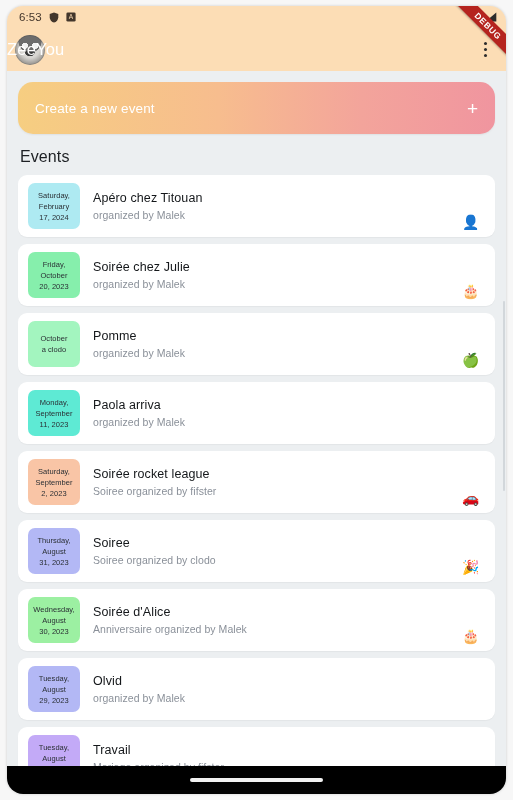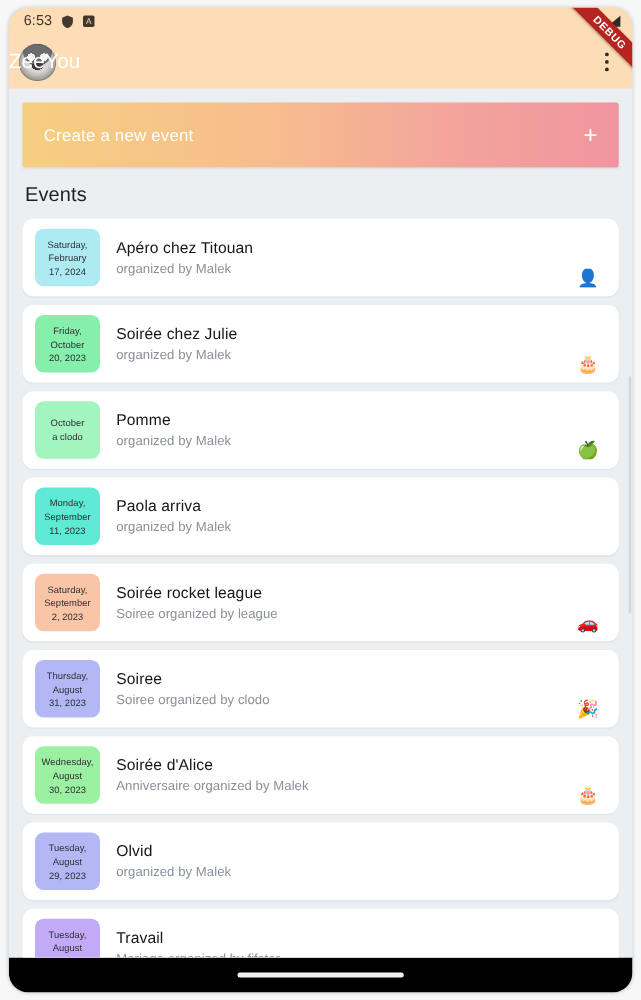--- a/index.html
+++ b/index.html
@@ -132,21 +132,21 @@
     position: relative;
     height: calc(788px - 22px - 43px - 28px);
     background: #eceff1;
     overflow: hidden;
     padding: 0 11px;
   }
 
   .create-btn {
     margin: 11px 0 0 0;
     height: 52px;
-    border-radius: 2px;
+    border-radius: 15px;
     background: linear-gradient(90deg, #f6ce81 0%, #f7bd8e 42%, #f3a49b 72%, #f0959f 100%);
     display: flex;
     align-items: center;
     padding: 0 17px;
     box-shadow: 0 1px 2px rgba(0,0,0,0.06);
   }
   .create-btn-label {
     font-size: 13.5px;
     color: #ffffff;
     letter-spacing: 0.15px;
@@ -344,21 +344,21 @@
             <div class="event-icon"></div>
           </div>
           <div class="event-card">
             <div class="date-badge" style="background: rgb(249, 197, 166);">
               <span>Saturday,</span>
               <span>September</span>
               <span>2,  2023</span>
             </div>
             <div class="event-texts">
               <div class="event-title">Soirée rocket league</div>
-              <div class="event-sub">Soiree organized by league</div>
+              <div class="event-sub">Soiree organized by fifster</div>
             </div>
             <div class="event-icon" style="color: rgb(192, 57, 43);">🚗</div>
           </div>
           <div class="event-card">
             <div class="date-badge" style="background: rgb(179, 184, 245);">
               <span>Thursday,</span>
               <span>August</span>
               <span>31,  2023</span>
             </div>
             <div class="event-texts">

